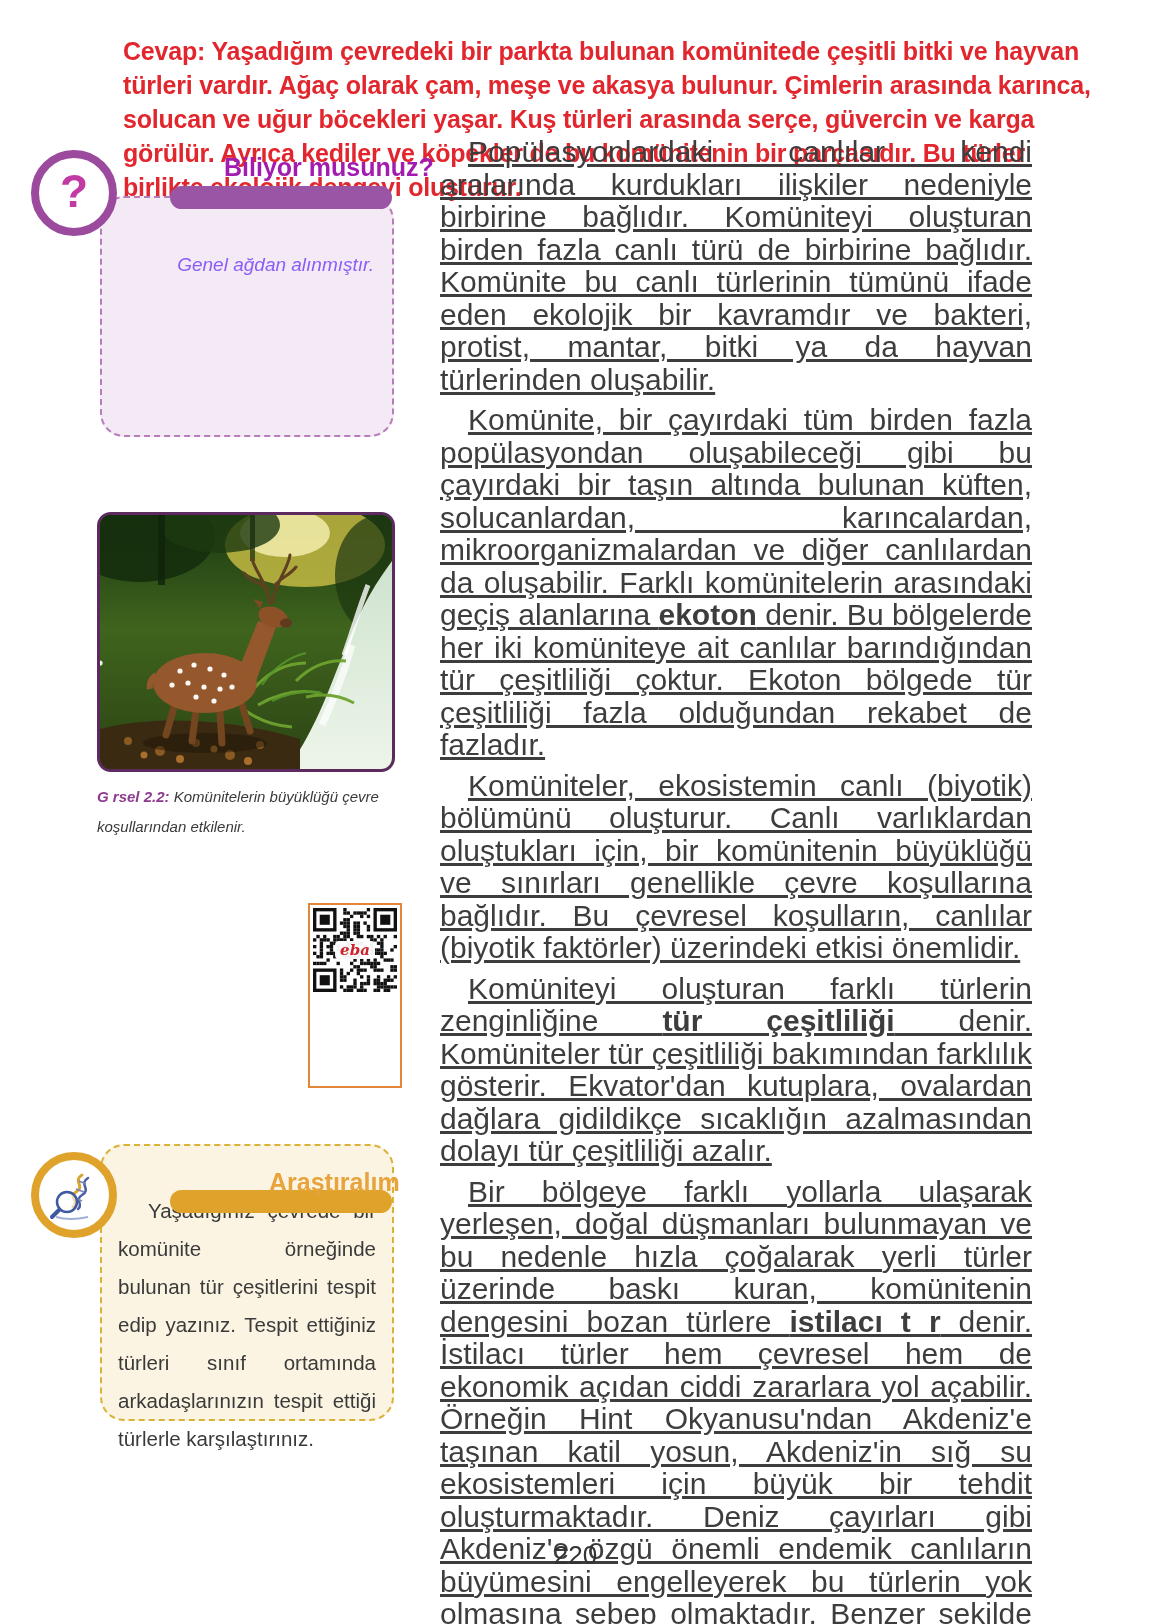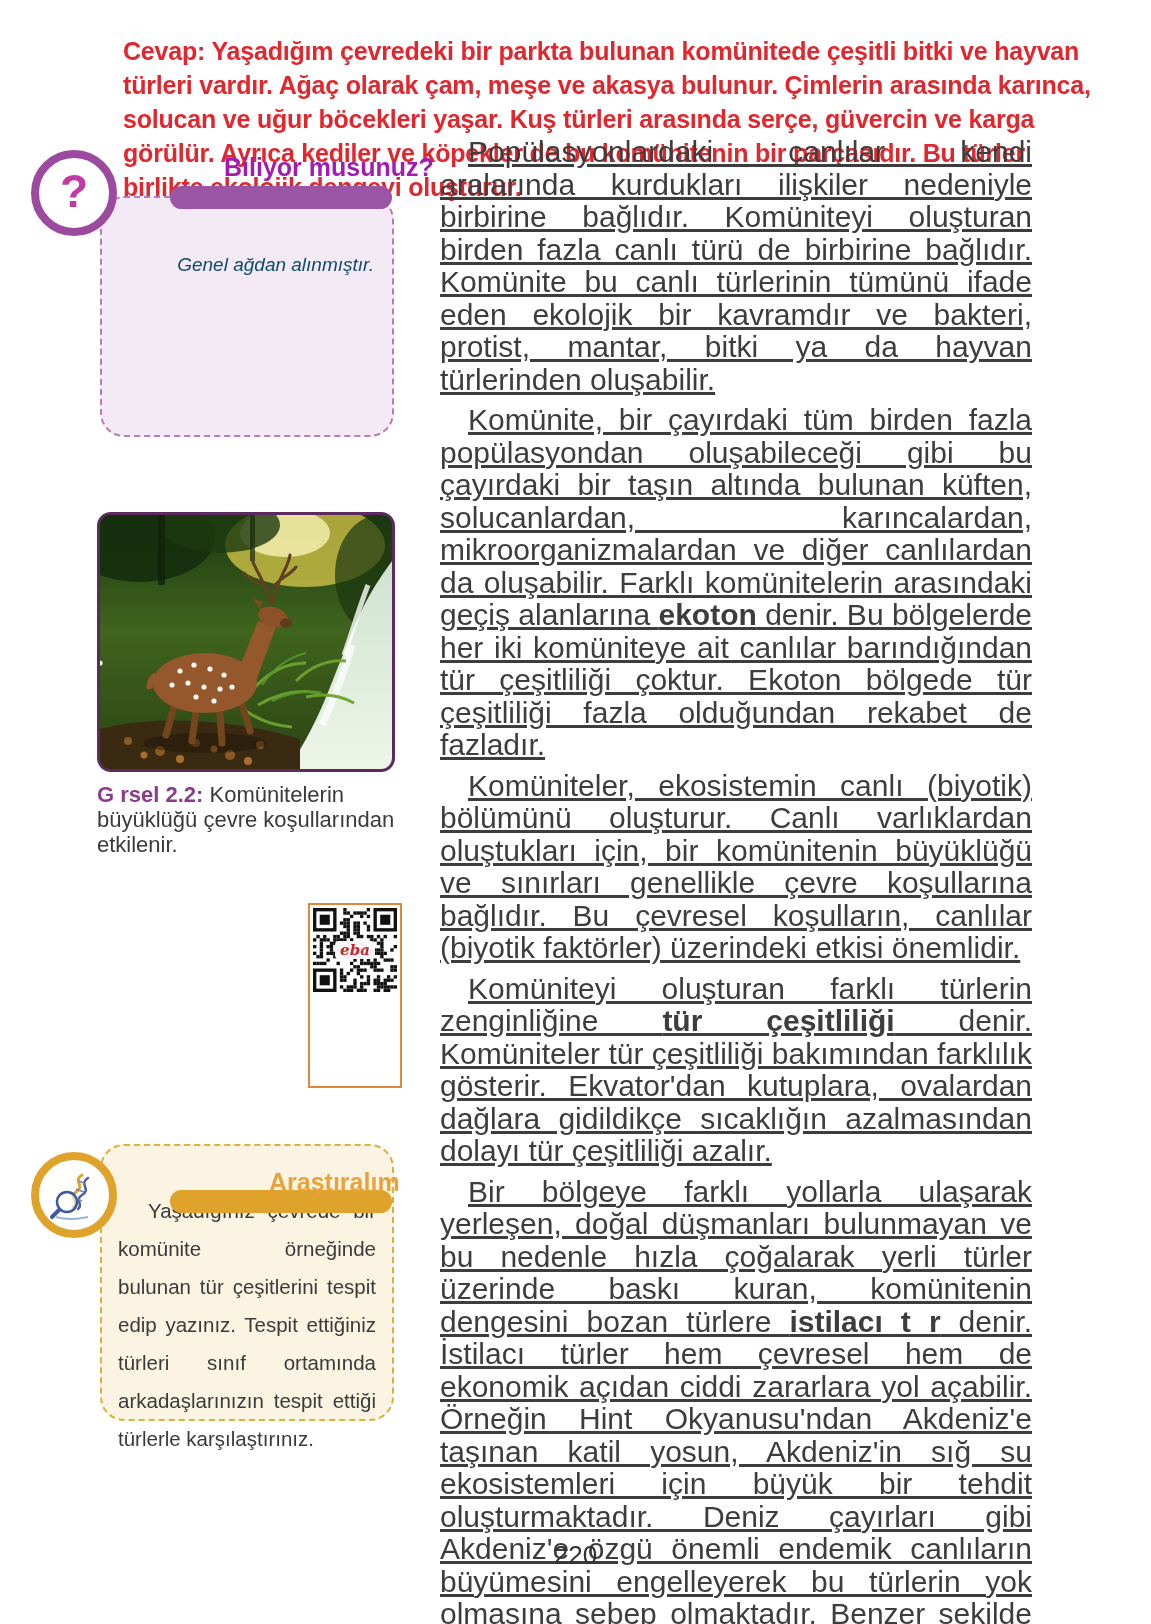--- a/index.html
+++ b/index.html
@@ -21,36 +21,36 @@
 
   
   .info-circle{top:150px;border:8px solid #9b4a9e;}
   .qmark{font-size:46px;font-weight:bold;color:#c23aa4;line-height:1;transform:translateY(-2px);}
   .info-title{top:153px;color:#a21caf;}
   .info-pill{top:186px;background:#9b55a5;}
   .info-box{top:196px;height:241px;background:#f3eaf5;border:2px dashed #b77cba;}
   .info-box .fbox-inner{padding-top:52px;}
   .box-text{font-size:20.5px;line-height:33.5px;text-align:justify;text-indent:26px;
             color:#3a3a3a;margin:0;}
-  .box-source{font-size:19px;font-style:italic;text-align:right;color:#0c4a6e;margin:4px 2px 0 0;}
+  .box-source{font-size:19px;font-style:italic;text-align:right;color:#8b5cf6;margin:4px 2px 0 0;}
 
   
   .research-circle{top:1152px;border:8px solid #dfa32b;}
   .research-title{top:1168px;color:#e8a33d;margin-left:45px;}
   .research-pill{top:1190px;background:#dfa32b;}
   .research-box{top:1144px;height:277px;background:#fbf4e2;border:2px dashed #d9b23a;}
   .research-box .fbox-inner{padding-top:46px;}
   .research-box .box-text{line-height:38px;text-indent:30px;}
 
   
   .figure{position:absolute;left:97px;top:512px;width:298px;height:260px;border-radius:14px;
           border:3px solid #5c2a5e;overflow:hidden;box-sizing:border-box;background:#2f4a18;}
   .figure svg{display:block;}
   .caption{position:absolute;left:97px;top:782px;width:302px;
-           font-size:22px;line-height:25px;color:#3a3a3a;}
+           font-size:15px;font-style:italic;line-height:30px;color:#3a3a3a;}
   .caption .cap-label{color:#8e3a8e;font-weight:bold;}
 
   
   .qr-box{position:absolute;left:308px;top:903px;width:94px;height:185px;
           border:2px solid #e0873a;background:#ffffff;box-sizing:border-box;
           display:flex;flex-direction:column;align-items:center;padding-top:3px;}
   .qr-caption{margin-top:2px;font-size:13.5px;font-style:italic;line-height:17px;
               text-align:center;color:#222;width:110px;}
 
   

